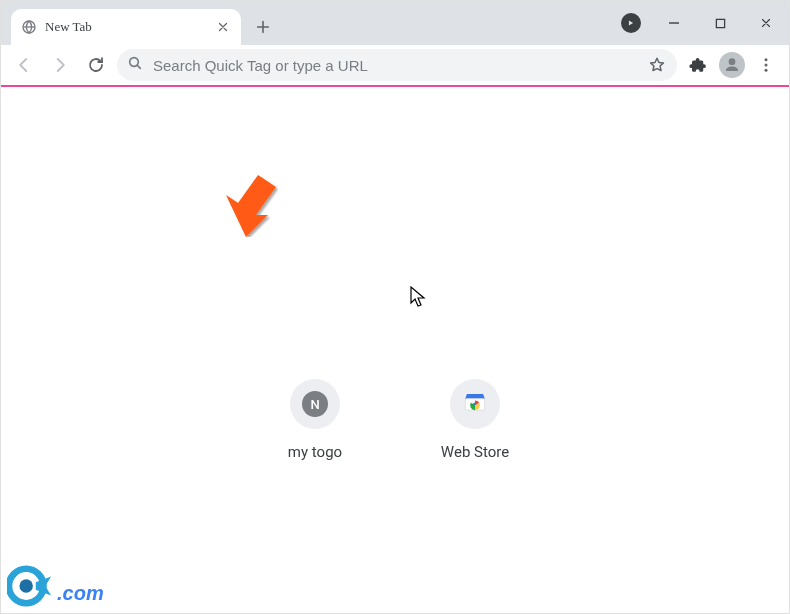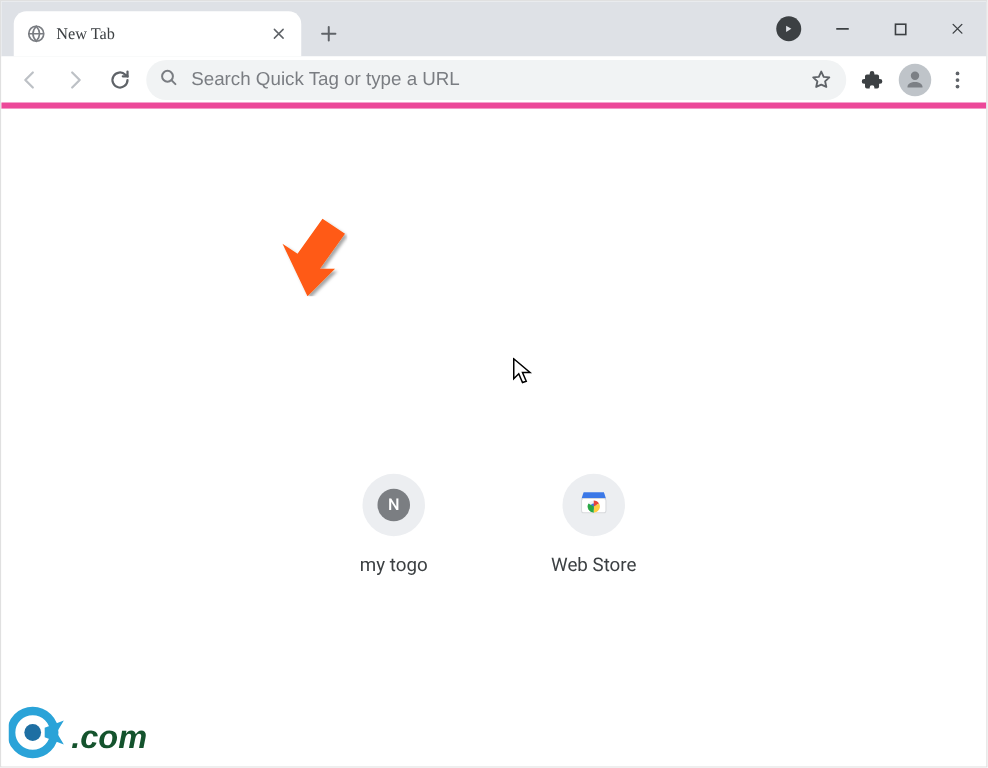--- a/index.html
+++ b/index.html
@@ -56,21 +56,21 @@
   }
   .media-ind svg{width:10px;height:10px;fill:#dee1e6;}
 
   
   .toolbar {
     height: 42px;
     background: #fff;
     display:flex; align-items:center;
     padding: 0 8px;
     gap: 6px;
-    border-bottom: 5px solid #ec4899;
+    border-bottom: 2px solid #ec4899;
   }
   .icon-btn {
     width:30px; height:30px;
     display:flex; align-items:center; justify-content:center;
     border-radius:50%;
     color:#5f6368;
   }
   .icon-btn.disabled{ color:#bdc1c6; }
 
   .omnibox {
@@ -141,21 +141,21 @@
     font-family: Arial, sans-serif;
     font-style: italic;
     font-weight:700;
     color:#8a8d91;
     pointer-events:none;
   }
   .wm-logo{ width:46px;height:46px; margin-right:2px; }
   .wm-text{ font-size:46px; letter-spacing:-1px; line-height:1; }
   .wm-text .lead{ color:#6f7276; }
   .wm-text .grey{ color:#b9bcc0; }
-  .wm-ext{ font-size:26px; color:#14532d; font-style:italic; align-self:flex-end; margin-bottom:4px; margin-left:2px;}
+  .wm-ext{ font-size:20px; color:#3b82f6; font-style:italic; align-self:flex-end; margin-bottom:4px; margin-left:2px;}
 </style>
 </head>
 <body>
 
 <div class="tabstrip">
   <div class="tab">
     <span class="favicon">
       <svg viewBox="0 0 24 24" fill="none" stroke="#7a7d82" stroke-width="2">
         <circle cx="12" cy="12" r="9"></circle>
         <path d="M3 12h18"></path>

